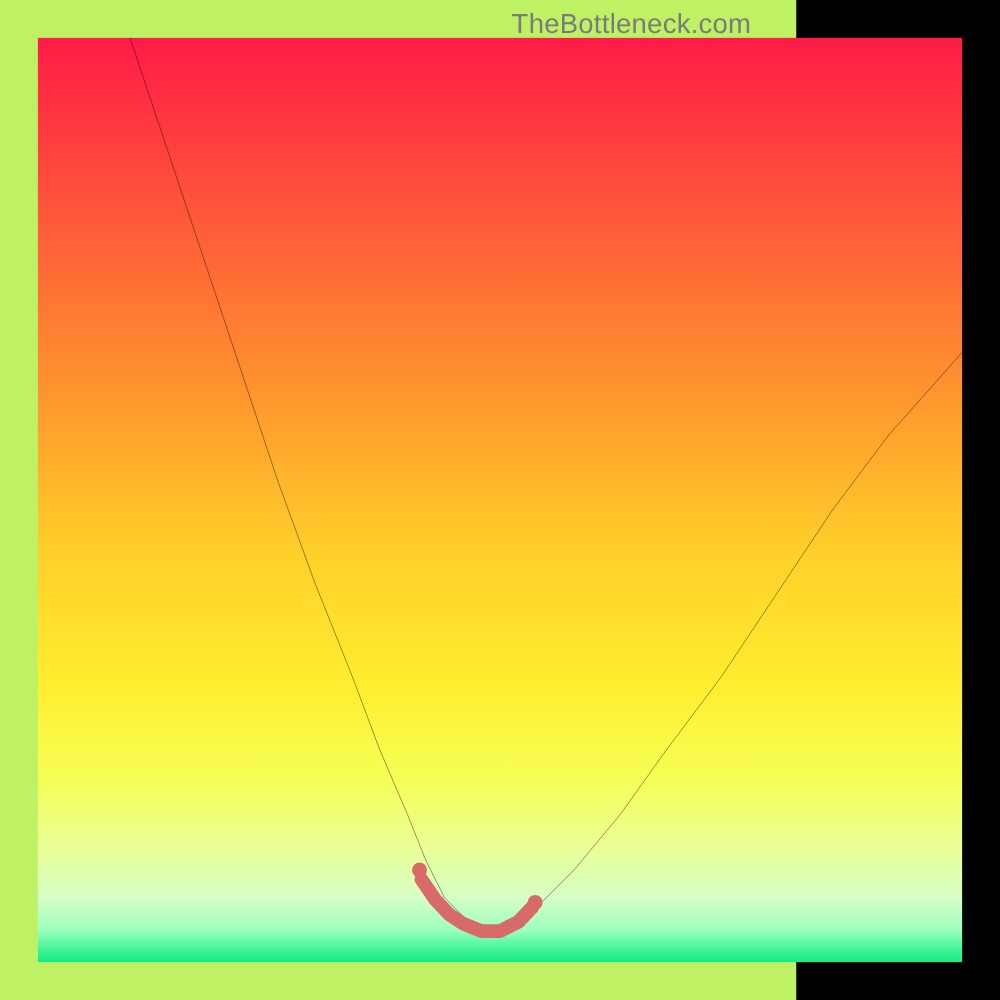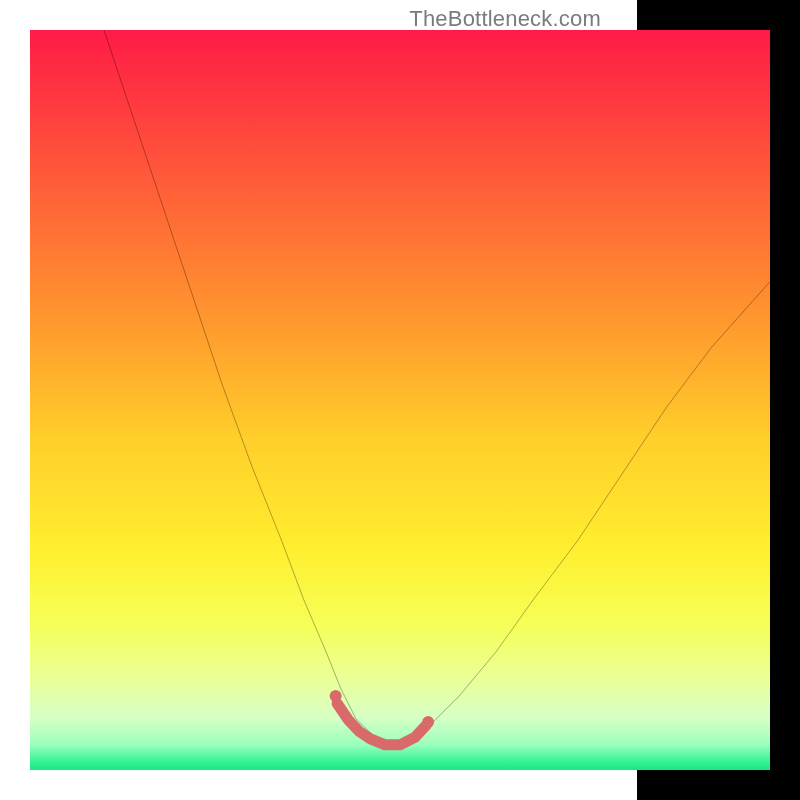--- a/index.html
+++ b/index.html
@@ -8,21 +8,21 @@
     width: 800px;
     height: 800px;
     overflow: hidden;
     background: #000;
     font-family: Arial, Helvetica, sans-serif;
   }
   .frame {
     position: relative;
     width: 637px;
     height: 800px;
-    background: #ffffff;
+    background: #bef264;
   }
   .plot-area {
     position: absolute;
     left: 30px;
     top: 30px;
     width: 740px;
     height: 740px;
     overflow: hidden;
   }
   .gradient-bg {

